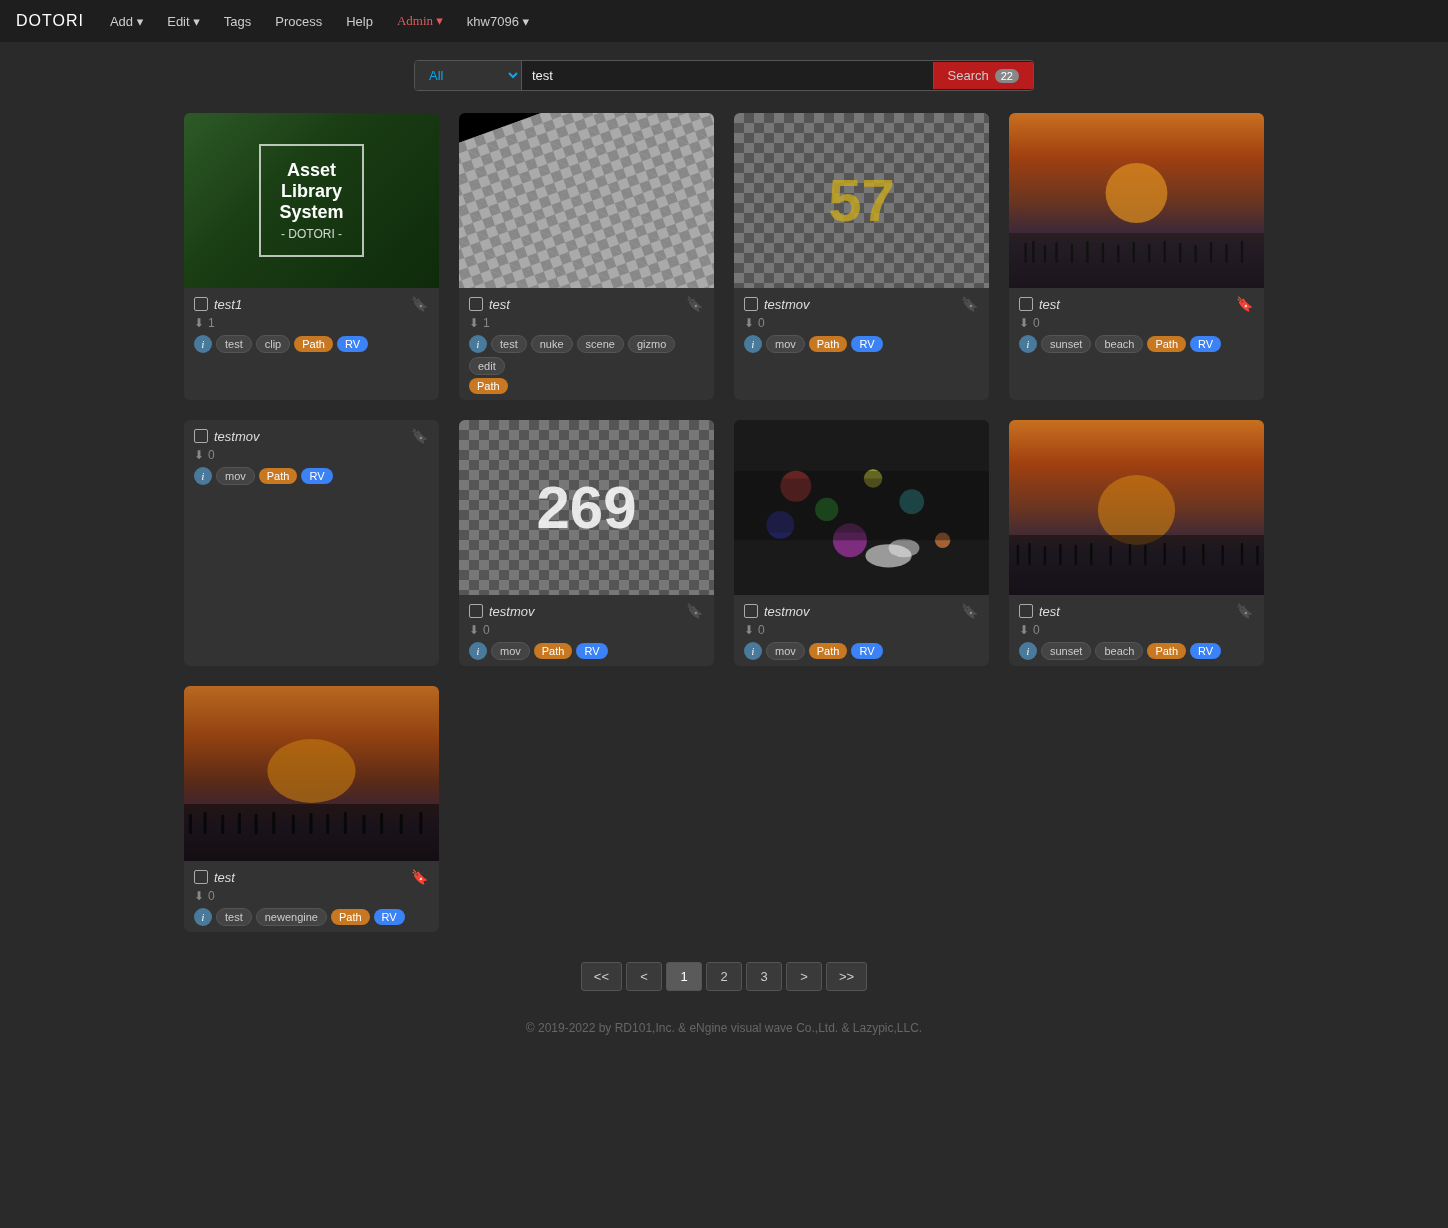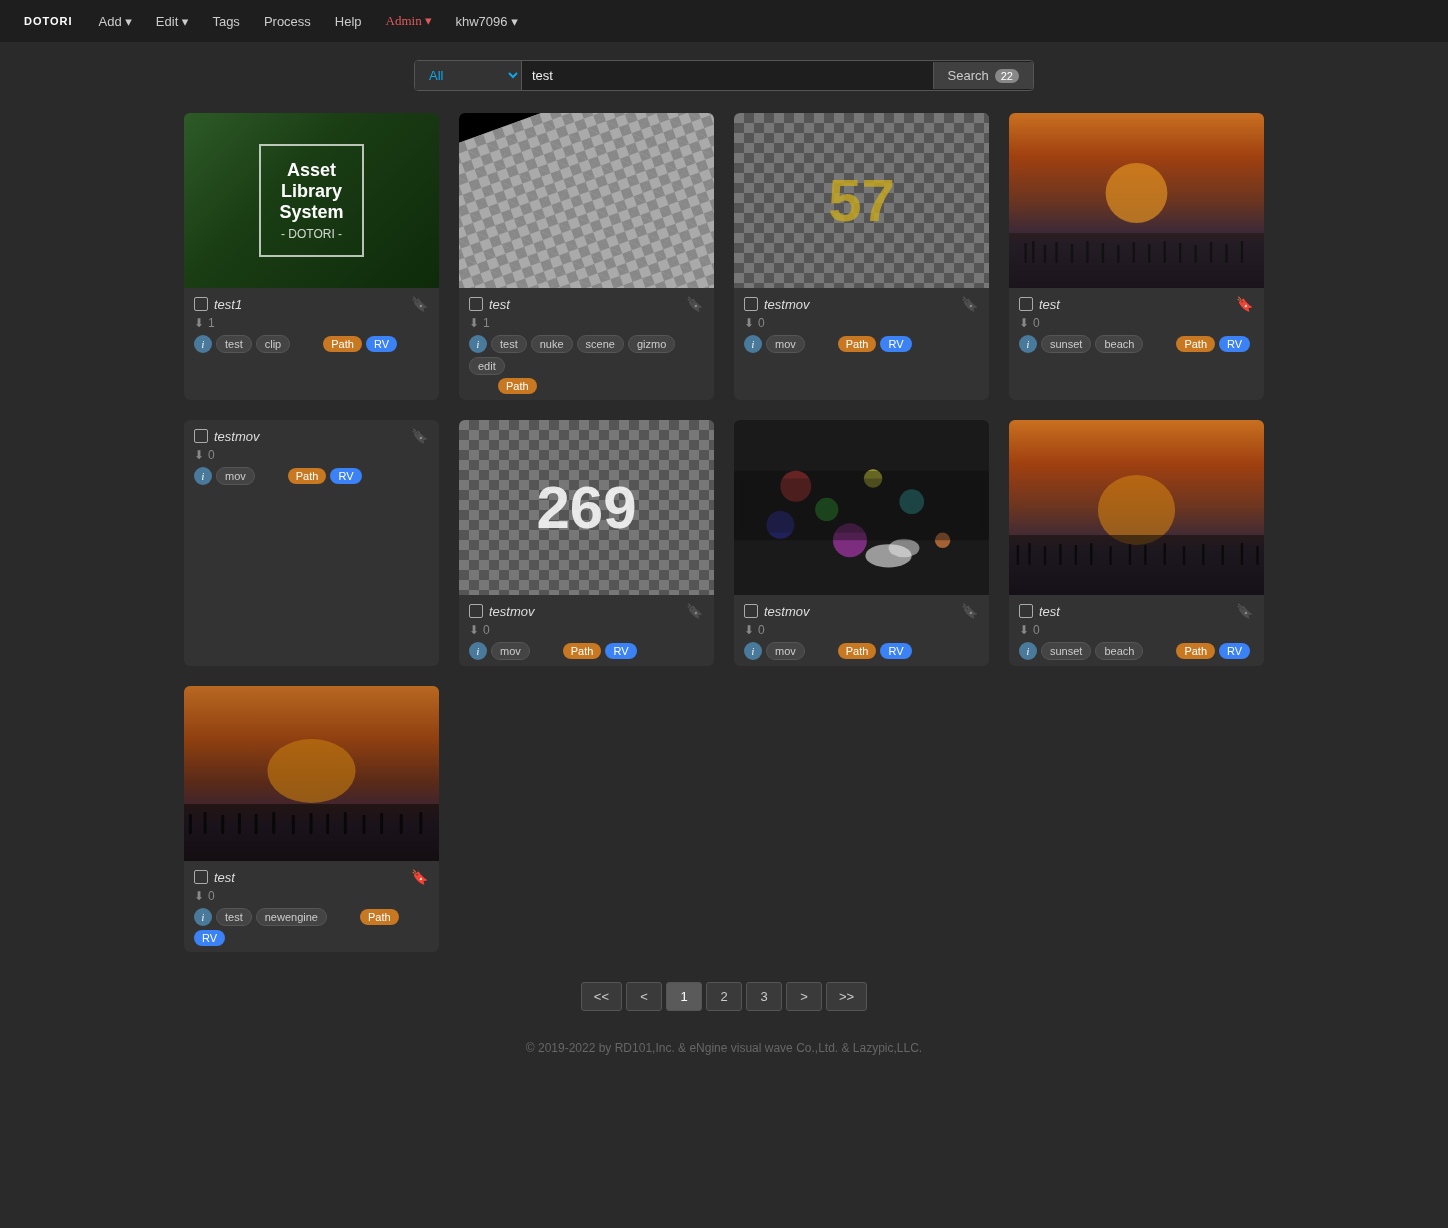--- a/index.html
+++ b/index.html
@@ -14,25 +14,24 @@
     .navbar {
       background: #1e1e1e;
       display: flex;
       align-items: center;
       padding: 0 16px;
       height: 42px;
       gap: 4px;
     }
     .navbar-brand {
       color: #fff;
-      font-weight: bold;
-      font-size: 11px;
+      font-weight: normal;
+      font-size: 16px;
       margin-right: 12px;
       letter-spacing: 1px;
-      margin-left: 8px;
     }
     .nav-item {
       color: #ccc;
       padding: 6px 10px;
       cursor: pointer;
       font-size: 13px;
       border-radius: 3px;
     }
     .nav-item.admin { color: #e05a5a; font-family: Liberation Serif, serif; }
 
@@ -65,21 +64,21 @@
     .search-input {
       background: transparent;
       border: none;
       color: #eee;
       padding: 6px 10px;
       font-size: 13px;
       flex: 1;
       outline: none;
     }
     .search-btn {
-      background: #404040;
+      background: #b91c1c;
       border: none;
       border-left: 1px solid #555;
       color: #ccc;
       padding: 6px 14px;
       font-size: 13px;
       cursor: pointer;
       display: flex;
       align-items: center;
       gap: 6px;
     }
@@ -238,21 +237,21 @@
       font-style: italic;
       font-family: serif;
     }
     .tag {
       padding: 2px 8px;
       border-radius: 10px;
       font-size: 11px;
       cursor: pointer;
     }
     .tag-default { background: #444; color: #ccc; border: 1px solid #555; }
-    .tag-path { background: #c87820; color: #fff; margin-left: 29px; }
+    .tag-path { background: #c87820; color: #fff; }
     .tag-rv { background: #3b82f6; color: #fff; }
 
     
     .pagination {
       display: flex;
       justify-content: center;
       gap: 4px;
       padding: 30px 0 20px 0;
     }
     .page-btn {

